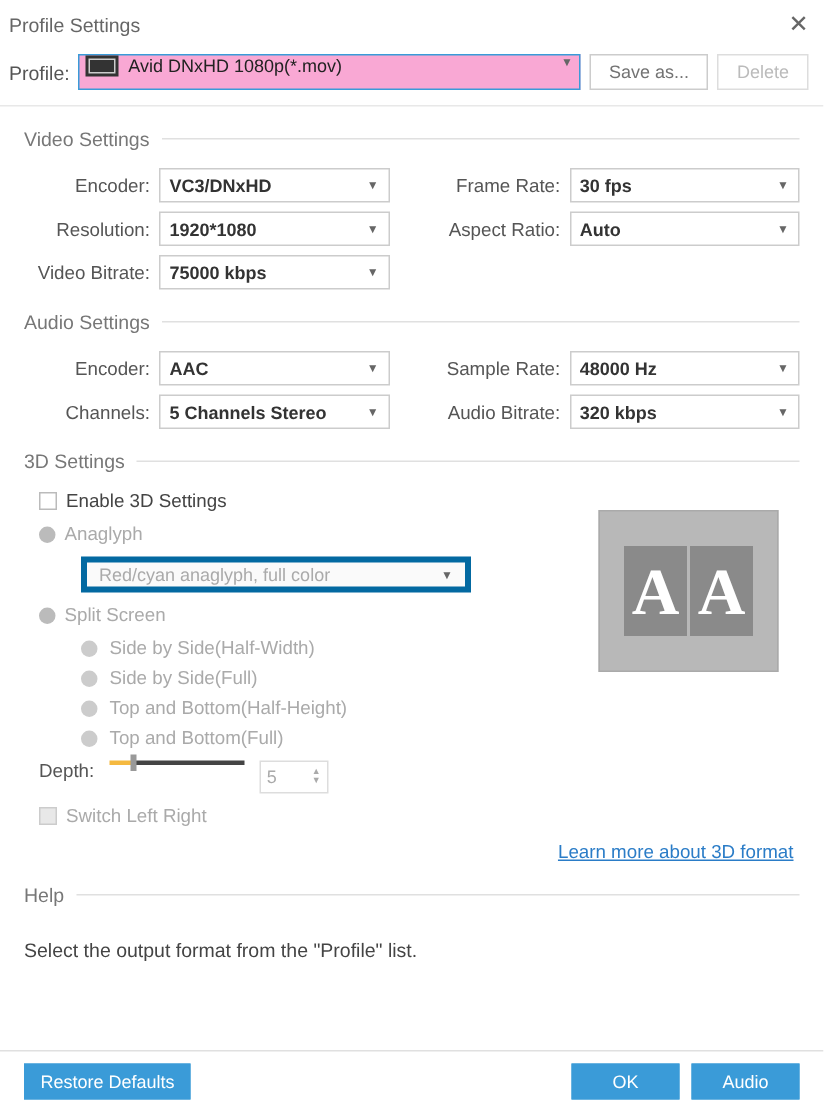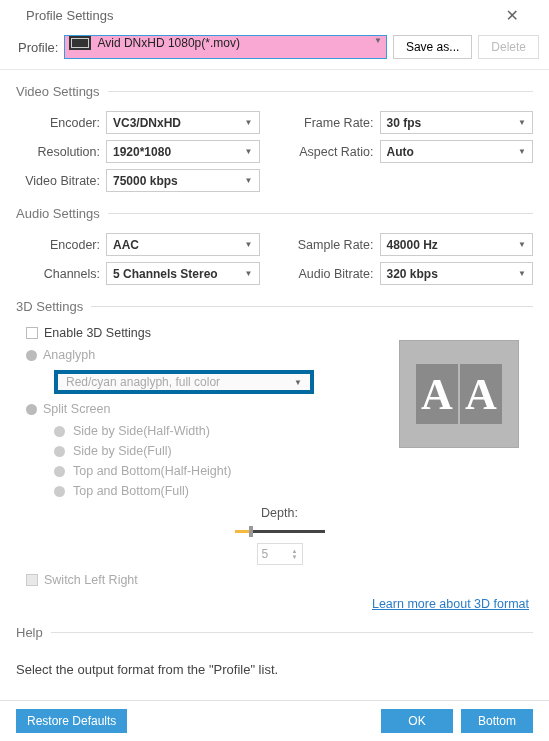--- a/index.html
+++ b/index.html
@@ -1,27 +1,27 @@
 <!DOCTYPE html>
 <html><head>
 <meta charset="utf-8">
 <style>
   * { box-sizing: border-box; margin: 0; padding: 0; font-family: Arial, sans-serif; }
   body { background: #fff; width: 549px; height: 741px; position: relative; font-size: 12px; color: #333; }
-  .titlebar { display: flex; justify-content: space-between; align-items: center; padding: 6px 26px; }
+  .titlebar { display: flex; justify-content: space-between; align-items: center; padding: 6px 6px; }
   .titlebar .title { color: #666; font-size: 13px; }
   .close-x { font-size: 16px; color: #666; cursor: pointer; padding: 0 4px; }
-  .profile-row { display: flex; align-items: center; padding: 4px 10px 10px 18px; gap: 6px; border-bottom: 1px solid #e8e8e8; }
+  .profile-row { display: flex; align-items: center; padding: 4px 10px 10px 6px; gap: 6px; border-bottom: 1px solid #e8e8e8; }
   .profile-label { color: #555; font-size: 13px; }
   .profile-select { flex: 1; display: flex; border: 1px solid #3a9bd8; height: 24px; padding: 0 4px; background: #f9a8d4; cursor: pointer; }
   .profile-icon { width: 22px; height: 14px; background: #333; margin-right: 6px; position: relative; }
   .profile-icon::before { content: ""; position: absolute; inset: 2px; border: 1px solid #ccc; }
   .profile-text { flex: 1; font-size: 12px; color: #222; }
   .dd-arrow { font-size: 8px; color: #666; }
-  .btn { height: 24px; padding: 0 12px; border: 1px solid #ccc; background: #fff; font-size: 12px; cursor: pointer; color: #000000; }
+  .btn { height: 24px; padding: 0 12px; border: 1px solid #ccc; background: #fff; font-size: 12px; cursor: pointer; color: #737373; }
   .btn.disabled { color: #bbb; border-color: #ddd; cursor: default; }
   .btn.blue { background: #3a9bd8; color: #fff; border-color: #3a9bd8; width: 72px; text-align: center; }
   .btn.blue2 { background: #3a9bd8; color: #fff; border-color: #3a9bd8; padding: 0 10px; }
   
   .section { padding: 0 16px; margin-top: 14px; }
   .section-head { display: flex; align-items: center; margin-bottom: 12px; }
   .section-title { color: #777; font-size: 13px; margin-right: 8px; white-space: nowrap; }
   .section-line { flex: 1; height: 1px; background: #e0e0e0; }
   
   .grid2 { display: grid; grid-template-columns: 1fr 1fr; gap: 6px 30px; }
@@ -35,21 +35,21 @@
   .cb { width: 12px; height: 12px; border: 1px solid #bbb; background: #fff; }
   .cb.dis { background: #e8e8e8; border-color: #ccc; }
   .cb-label { color: #444; font-size: 12.5px; }
   .radio { width: 11px; height: 11px; border-radius: 50%; background: #bbb; }
   .radio.sub { background: #ccc; }
   .opt-label { color: #aaa; font-size: 12.5px; }
   .sub-select { border: 4px solid #0369a1; height: 24px; width: 260px; display: flex; align-items: center; padding: 0 8px; margin: 2px 0 8px 28px; color: #aaa; font-size: 12px; background: #fafafa; }
   .sub-options { margin-left: 28px; }
   .sub-row { display: flex; align-items: center; gap: 8px; margin-bottom: 6px; }
   
-  .depth-row { display: flex; align-items: center; gap: 10px; margin-top: 8px; flex-direction: column; }
+  .depth-row { display: flex; align-items: flex-start; gap: 10px; margin-top: 8px; }
   .depth-label { color: #555; font-size: 12.5px; }
   .slider { width: 90px; height: 3px; background: linear-gradient(to right, #f5b940 0 18%, #444 18% 100%); position: relative; }
   .slider::after { content: ""; position: absolute; left: 14px; top: -4px; width: 4px; height: 11px; background: #999; }
   .stepper { width: 46px; height: 22px; border: 1px solid #ddd; display: flex; align-items: center; padding: 0 4px; color: #aaa; font-size: 12px; justify-content: space-between; }
   .stepper .arrows { display: flex; flex-direction: column; font-size: 6px; line-height: 6px; color: #aaa; }
   
   .preview-box { position: absolute; right: 30px; top: 340px; width: 120px; height: 108px; background: #b8b8b8; display: flex; justify-content: center; align-items: center; border: 1px solid #aaa; }
   .preview-box .aa { display: flex; }
   .preview-box .a1 { width: 42px; height: 60px; background: #8a8a8a; display: flex; justify-content: center; align-items: center; color: #fff; font-size: 44px; font-weight: bold; font-family: "Times New Roman", serif; }
   .preview-box .a2 { width: 42px; height: 60px; background: #8a8a8a; margin-left: 2px; display: flex; justify-content: center; align-items: center; color: #fff; font-size: 44px; font-weight: bold; font-family: "Times New Roman", serif; }
@@ -237,15 +237,15 @@
     <span class="section-title">Help</span>
     <div class="section-line"></div>
   </div>
 </div>
 <div class="help-text">Select the output format from the "Profile" list.</div>
 
 <div class="footer">
   <button class="btn blue2">Restore Defaults</button>
   <div class="footer-right">
     <button class="btn blue">OK</button>
-    <button class="btn blue">Bottom</button>
+    <button class="btn blue">Audio</button>
   </div>
 </div>
 
 </body></html>

